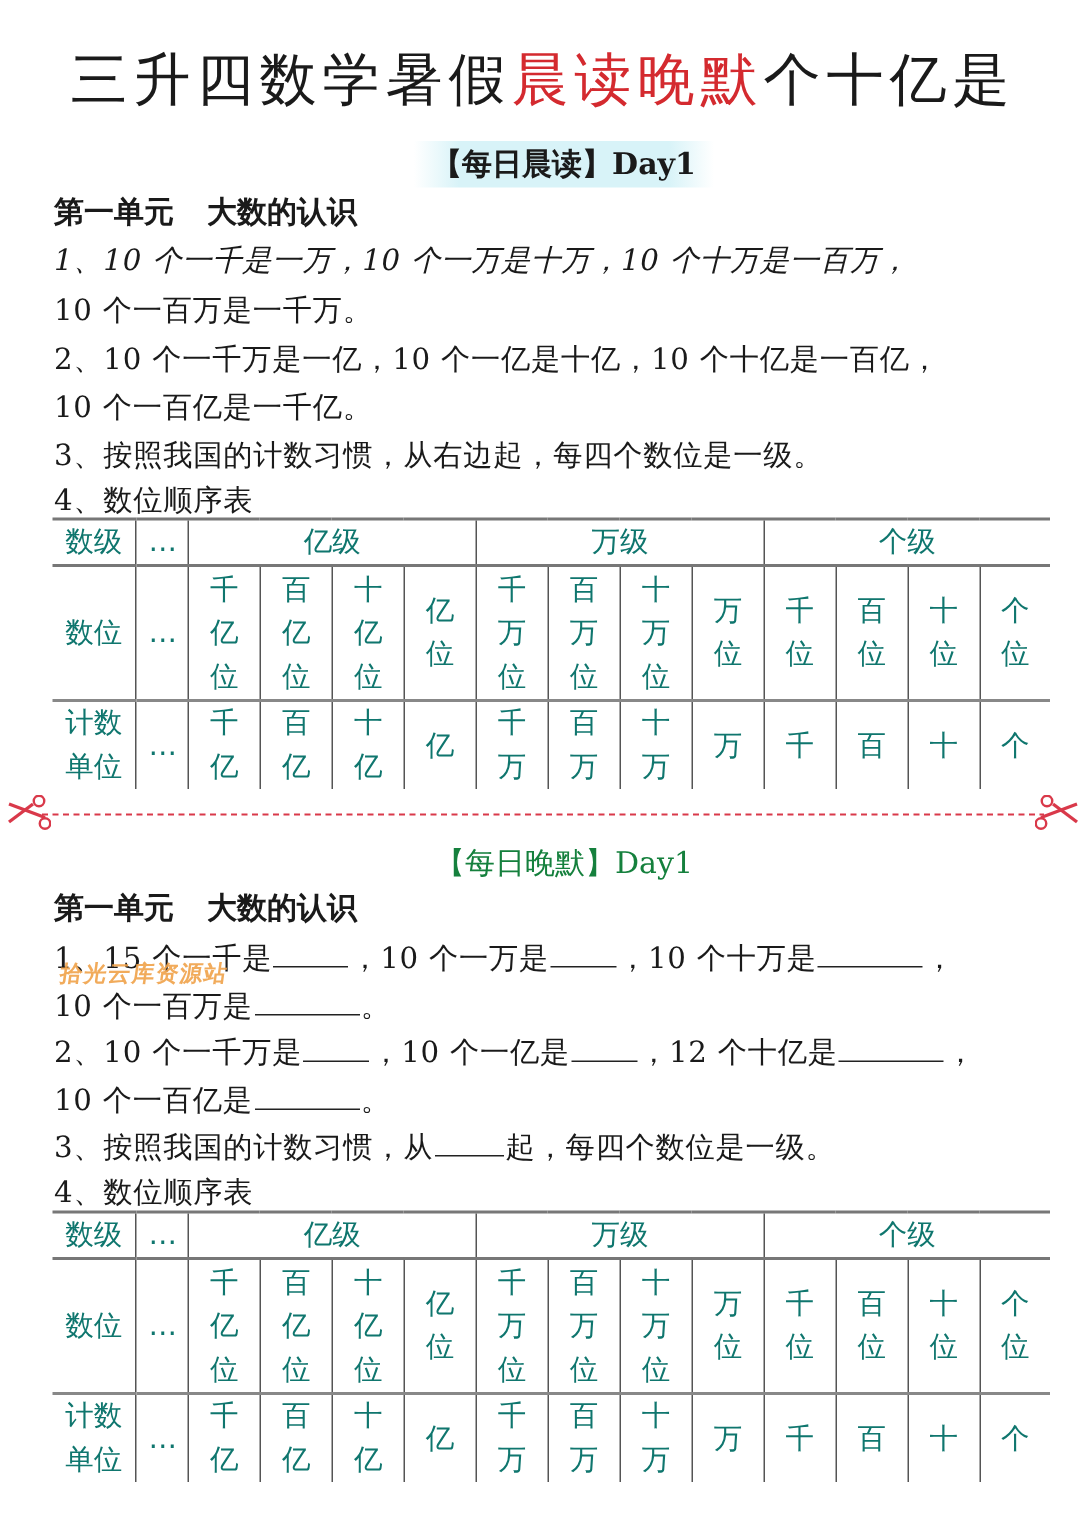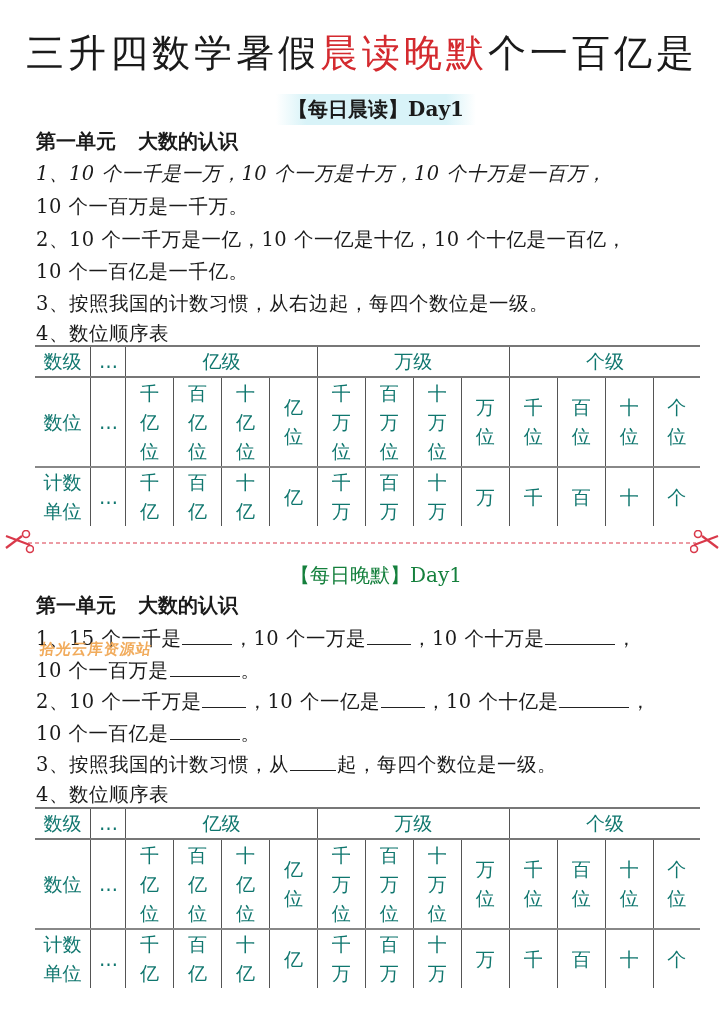--- a/index.html
+++ b/index.html
@@ -62,21 +62,21 @@
     .watermark {
       position: absolute; left: 40px; top: 640px; font-size: 15px;
       color: #f0a24a; font-family: "DejaVu Sans", sans-serif; font-weight: bold;
       letter-spacing: 1px; opacity: 0.9; transform: skewX(-8deg);
     }
   </style>
 </head>
 <body>
 
 <div class="page-title">
-  <span>三升四数学暑假</span><span class="accent">晨读晚默</span><span>个一百亿是</span>
+  <span>三升四数学暑假</span><span class="accent">晨读晚默</span><span>个十亿是</span>
 </div>
 
 <div class="section-heading" style="top:94px;">
   <span class="hl">【每日晨读】Day1</span>
 </div>
 <div class="unit-title" style="top:128px;">
   <span>第一单元</span><span class="gap"></span><span>大数的认识</span>
 </div>
 <div class="line" style="top:160px;font-style:italic;">1、10 个一千是一万，10 个一万是十万，10 个十万是一百万，</div>
 <div class="line" style="top:193px;">10 个一百万是一千万。</div>
@@ -152,21 +152,21 @@
   <span>第一单元</span><span class="gap"></span><span>大数的认识</span>
 </div>
 
 <div class="line" style="top:624px;">
   <span>1、15 个一千是</span><span class="blank b-short"></span><span>，10 个一万是</span><span class="blank b-mid"></span><span>，10 个十万是</span><span class="blank b-long"></span><span>，</span>
 </div>
 <div class="line" style="top:656px;">
   <span>10 个一百万是</span><span class="blank b-long"></span><span>。</span>
 </div>
 <div class="line" style="top:687px;">
-  <span>2、10 个一千万是</span><span class="blank b-mid"></span><span>，10 个一亿是</span><span class="blank b-mid"></span><span>，10 个十亿是</span><span class="blank b-long"></span><span>，</span>
+  <span>2、10 个一千万是</span><span class="blank b-mid"></span><span>，10 个一亿是</span><span class="blank b-mid"></span><span>，12 个十亿是</span><span class="blank b-long"></span><span>，</span>
 </div>
 <div class="line" style="top:719px;">
   <span>10 个一百亿是</span><span class="blank b-long"></span><span>。</span>
 </div>
 <div class="line" style="top:750px;">
   <span>3、按照我国的计数习惯，从</span><span class="blank b-from"></span><span>起，每四个数位是一级。</span>
 </div>
 <div class="line" style="top:781px;">4、数位顺序表</div>
 
 <div class="watermark">拾光云库资源站</div>

